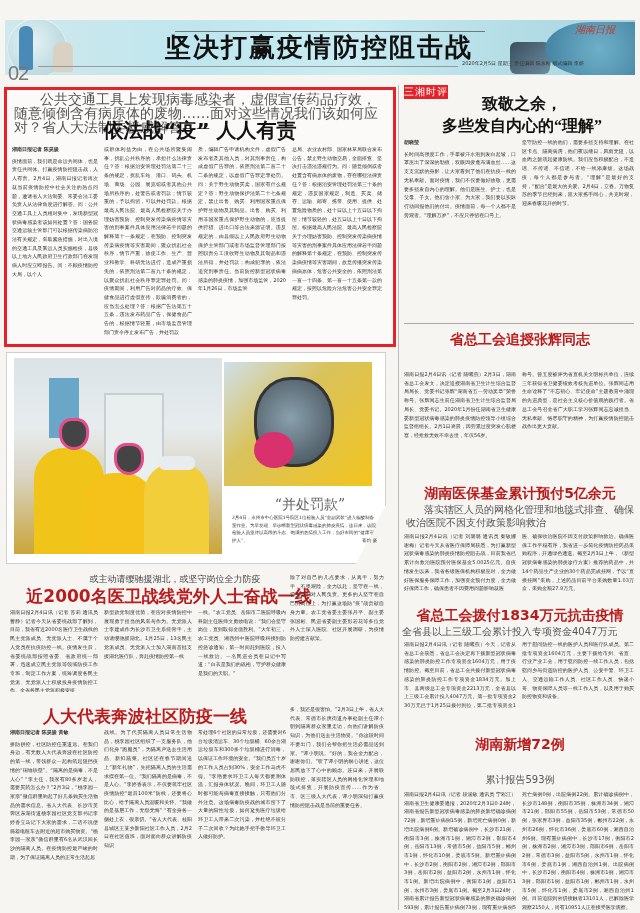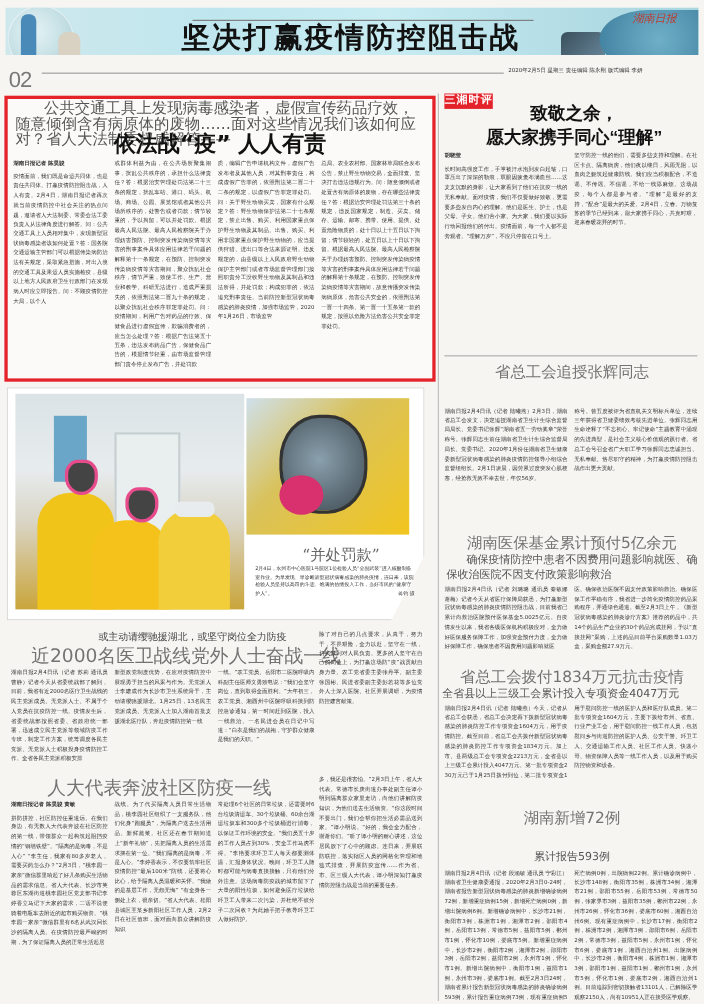--- a/index.html
+++ b/index.html
@@ -1,17 +1,17 @@
 <!DOCTYPE html>
 <html><head>
 <meta charset="utf-8">
 <style>
 *{box-sizing:border-box;margin:0;padding:0}
 body{width:640px;height:913px;background:#f7f5f2;font-family:"DejaVu Sans","Liberation Sans",sans-serif;color:#222;overflow:hidden;position:relative}
-.banner{position:absolute;left:5px;top:7px;width:630px;height:43px;background:linear-gradient(90deg,#cfe8ec 0%,#bfe6ee 30%,#c8ecf2 55%,#b4dde6 80%,#a9d6df 100%);overflow:hidden}
+.banner{position:absolute;left:5px;top:20px;width:630px;height:55px;background:linear-gradient(90deg,#cfe8ec 0%,#bfe6ee 30%,#c8ecf2 55%,#b4dde6 80%,#a9d6df 100%);overflow:hidden}
 .banner .circle-l{position:absolute;left:2px;top:-2px;width:60px;height:60px;border-radius:50%;border:1px solid #fff8;background:radial-gradient(circle at 40% 40%,#e5f3f5,#a9cfd6)}
 .banner .doc-fig{position:absolute;left:14px;top:6px;width:14px;height:44px;background:#4a8ab8;border-radius:6px 6px 2px 2px}
 .banner .doc-fig2{position:absolute;left:48px;top:22px;width:20px;height:30px;background:#d9d2c3;border-radius:8px 8px 2px 2px}
 .banner .title{position:absolute;left:160px;top:10px;font-family:"DejaVu Serif","Liberation Serif",serif;font-size:26px;font-weight:bold;color:#111;letter-spacing:2px}
 .banner .tline{position:absolute;left:170px;top:11px;width:310px;height:1px;background:#777}
 .banner .pic-r1{position:absolute;left:505px;top:22px;width:40px;height:32px;background:linear-gradient(135deg,#3a4f5c,#6c8ca0);border-radius:6px}
 .banner .pic-r2{position:absolute;left:540px;top:2px;width:90px;height:54px;border-radius:50% 0 0 50%;background:radial-gradient(circle at 60% 50%,#6fb0c8,#3f7f9f)}
 .banner .logo{position:absolute;left:570px;top:3px;font-family:"DejaVu Serif",serif;font-size:10px;color:#c0392b;font-style:italic}
 .pageno{position:absolute;left:8px;top:62px;font-size:20px;color:#777;font-family:"Liberation Sans",sans-serif;letter-spacing:-1px}
 .hrule{position:absolute;left:38px;top:66px;width:420px;height:1px;background:#999}
@@ -30,24 +30,24 @@
 .photo1 .p3{position:absolute;left:130px;top:105px;width:65px;height:95px;background:#f2cf3a;border-radius:30px 30px 0 0}
 .photo1 .mask1{position:absolute;left:45px;top:60px;width:30px;height:32px;background:#444;border-radius:40% 40% 50% 50%;border:3px solid #e64b8c}
 .photo1 .mask2{position:absolute;left:100px;top:85px;width:30px;height:32px;background:#444;border-radius:40% 40% 50% 50%;border:3px solid #e64b8c}
 .photo1 .gog{position:absolute;left:145px;top:98px;width:36px;height:14px;background:#e9ecee;border-radius:6px}
 .photo2{position:absolute;left:224px;top:362px;width:148px;height:124px;background:linear-gradient(135deg,#cfe0ec 0%,#d9c25c 40%,#f2c51e 100%);overflow:hidden}
 .photo2 .visor{position:absolute;left:30px;top:15px;width:80px;height:90px;background:radial-gradient(circle at 45% 45%,#8aa0ad,#3e4a52);border-radius:45%;border:3px solid #333}
 .photo2 .filter{position:absolute;left:30px;top:70px;width:40px;height:36px;background:#d9306e;border-radius:50%}
 .caption-title{position:absolute;left:240px;top:496px;width:140px;text-align:center;font-family:"DejaVu Serif",serif;font-size:14px;color:#666}
 .caption-body{position:absolute;left:232px;top:514px;width:145px;font-size:4.5px;line-height:7.5px;color:#333}
 .kicker{position:absolute;font-size:9px;color:#444;text-align:center}
-.hl{position:absolute;font-weight:normal;color:#737373;text-align:center}
+.hl{position:absolute;font-weight:bold;color:#b91c1c;text-align:center}
 .vrule{position:absolute;width:1px;background:#bbb}
-.tag-red{position:absolute;left:404px;top:85px;width:44px;height:14px;background:#e3222a;color:#fff;font-size:10px;line-height:14px;text-align:center;font-weight:bold;letter-spacing:1px}
-.op-head{position:absolute;left:404px;top:93px;width:236px;text-align:center;font-family:Liberation Sans, sans-serif;font-size:16px;font-weight:bold;line-height:22px;color:#111}
+.tag-red{position:absolute;left:404px;top:85px;width:44px;height:14px;background:#e3222a;color:#fff;font-size:10px;line-height:14px;text-align:center;font-weight:normal;letter-spacing:1px}
+.op-head{position:absolute;left:404px;top:93px;width:236px;text-align:center;font-family:Liberation Serif, serif;font-size:16px;font-weight:bold;line-height:22px;color:#111}
 .sep{position:absolute;height:1px;background:#aaa}
 .subdeck{position:absolute;font-size:10px;color:#555;line-height:13px}
 </style>
 </head>
 <body>
 
 <div class="banner">
   <div class="circle-l"></div>
   <div class="doc-fig"></div>
   <div class="doc-fig2"></div>
@@ -107,38 +107,38 @@
 </div>
 <div class="col" style="left:104px;top:728px;width:88px;height:180px">战线。为了代买隔离人员日常生活物品，桃李园社区组织了一支服务队，他们化身“跑腿员”，为隔离户送去生活用品、新鲜蔬菜。社区还在春节期间送上“新年礼物”，先把隔离人员的生活需求摆在第一位。“我们隔离的是病毒，不是人心。”李婷香表示，不仅要筑牢社区疫情防控“最后100米”防线，还要将心比心，给予隔离人员温暖和关怀。“我做的是基层工作，无怨无悔” “有全身各一侧处上衣，很亲切。”省人大代表、桂阳县城区王某乡新阳社区工作人员，2月2日在社区值班，面对面向群众讲解防疫知识</div>
 <div class="col" style="left:198px;top:728px;width:88px;height:180px">常处理6个社区的日常垃圾，还需要对6台垃圾清运车、30个垃圾桶、60余台湖运垃圾车和300多个垃圾桶进行消毒，以保证工作环境的安全。“我们员五十岁的工作人员占到30%，安全工作马虎不得。”李艳要求环卫工人每天都要测体温，汇报身体状况。晚间，环卫工人随时都可能与病毒直接接触，只有他们分外注意。这场病毒防疫战的城市留下了大量的阳性垃圾，如何避免医疗垃圾给环卫工人带来二次污染，并杜绝不彼分子二次回收？为此她手把手教导环卫工人做好防护。</div>
 <div class="col" style="left:290px;top:705px;width:94px;height:203px">多，我还是很害怕。”2月3日上午，省人大代表、常德市长庚街道办事处副主任谭小明到隔离群众家里走访，向他们讲解防疫知识，为他们送去生活物资。“你这段时间不要出门，我们会帮你把生活必需品送到家。”谭小明说。“好的，我会全力配合，谢谢你们。”听了谭小明的耐心讲述，这位居民放下了心中的顾虑。连日来，开展联防联控，落实辖区人员的网格化管理和地毯式排查，开展防疫宣传……作为省、市、区三级人大代表，谭小明深知打赢疫情防控阻击战是当前的重要任务。</div>
 
 <div class="vrule" style="left:398px;top:85px;height:825px"></div>
 
 <div class="tag-red">三湘时评</div>
 <div class="op-head">
   <div>致敬之余，</div>
-  <div>愿大家携手同心“理解”</div>
+  <div>多些发自内心的“理解”</div>
 </div>
 <div class="col" style="left:404px;top:138px;width:112px;height:185px">
   <span class="by">胡晓莹</span>
   <span>长时间高强度工作，手掌被汗水泡到发白起皱，口罩压出了深深的勒痕，双眼因疲惫布满血丝……这支支沉默的身影，让大家看到了他们在抗疫一线的无私奉献。面对疫情，我们不仅要做好致敬，更需要多些发自内心的理解。他们是医生、护士，也是父母、子女。他们舍小家、为大家，我们要以实际行动回报他们的付出。疫情面前，每一个人都不是旁观者。“理解万岁”，不应只停留在口号上。</span>
 </div>
 <div class="col" style="left:522px;top:138px;width:112px;height:185px">坚守防控一线的他们，需要多些支持和理解。在社区卡点、隔离病房，他们夜以继日，风雨无阻，以血肉之躯筑起健康防线。我们应当积极配合，不造谣、不传谣、不信谣，不给一线添麻烦。这场战疫，每个人都是参与者。“理解”是最好的支持，“配合”是最大的关爱。2月4日，立春。万物复苏的季节已经到来，愿大家携手同心，共克时艰，迎来春暖花开的时节。</div>
 
 <div class="sep" style="left:404px;top:323px;width:230px"></div>
 
 <div class="hl" style="left:402px;top:330px;width:236px;font-size:14px;line-height:19px">
   <div>省总工会追授张辉同志</div>
 </div>
 <div class="col" style="left:404px;top:370px;width:112px;height:98px">湖南日报2月4日讯（记者 陆曦燕）2月3日，湖南省总工会发文，决定追授湖南省卫生计生综合监督局局长、党委书记张辉“湖南省五一劳动奖章”荣誉称号。张辉同志生前任湖南省卫生计生综合监督局局长、党委书记。2020年1月份任湖南省卫生健康委新型冠状病毒感染的肺炎疫情防控领导小组综合监督组组长。2月1日凌晨，因劳累过度突发心肌梗塞，经抢救无效不幸去世，年仅56岁。</div>
 <div class="col" style="left:522px;top:370px;width:112px;height:98px">称号。曾五度被评为省直机关文明标兵单位，连续三年获得省卫健委绩效考核先进单位。张辉同志用生命诠释了“不忘初心、牢记使命”主题教育中涌现的先进典型，是社会主义核心价值观的践行者。省总工会号召全省广大职工学习张辉同志忠诚担当、无私奉献、恪尽职守的精神，为打赢疫情防控阻击战作出更大贡献。</div>
 
 <div class="hl" style="left:402px;top:485px;width:236px;font-size:14px">湖南医保基金累计预付5亿余元</div>
-<div class="subdeck" style="left:406px;top:503px;width:228px;text-indent:18px">确保疫情防控中患者不因费用问题影响就医、确保收治医院不因支付政策影响救治</div>
+<div class="subdeck" style="left:406px;top:503px;width:228px;text-indent:18px">落实辖区人员的网格化管理和地毯式排查、确保收治医院不因支付政策影响救治</div>
 <div class="col" style="left:404px;top:532px;width:112px;height:60px">湖南日报2月4日讯（记者 刘璐璐 通讯员 秦敏娜 谢梅）记者今天从省医疗保障局获悉，为打赢新型冠状病毒感染的肺炎疫情防控阻击战，目前我省已累计向救治医院预付医保基金5.0025亿元。自疫情发生以来，我省各级医保机构积极应对，全力做好医保服务保障工作，加强资金预付力度，全力做好保障工作，确保患者不因费用问题影响就医</div>
 <div class="col" style="left:522px;top:532px;width:112px;height:60px">医、确保收治医院不因支付政策影响救治。确保医保工作平稳有序，我省进一步简化疫情防控药品采购程序，开通绿色通道。截至2月3日上午，《新型冠状病毒感染的肺炎诊疗方案》推荐的药品中，共14个药品生产企业的30个药品完成挂网，予以“直接挂网”采购，上述药品目前平台采购数量1.03万盒，采购金额27.9万元。</div>
 
 <div class="hl" style="left:402px;top:607px;width:236px;font-size:14px">省总工会拨付1834万元抗击疫情</div>
 <div class="subdeck" style="left:402px;top:625px;width:236px;">全省县以上三级工会累计投入专项资金4047万元</div>
 <div class="col" style="left:404px;top:640px;width:112px;height:70px">湖南日报2月4日讯（记者 陆曦燕）今天，记者从省总工会获悉，省总工会决定再下拨新型冠状病毒感染的肺炎防控工作专项资金1604万元，用于疫情防控。截至目前，省总工会共拨付新型冠状病毒感染的肺炎防控工作专项资金1834万元。加上市、县两级总工会专项资金2213万元，全省县以上三级工会累计投入4047万元。第一批专项资金230万元已于1月25日拨付到位，第二批专项资金1604万元主要用于一线医务人员、社区工作人员等的慰问。</div>
 <div class="col" style="left:522px;top:640px;width:112px;height:70px">用于慰问防控一线的医护人员和医疗队成员。第二批专项资金1604万元，主要下拨给市州、省直、行业产业工会，用于慰问防控一线工作人员，包括慰问乡与街道防控的医护人员、公安干警、环卫工人、交通运输工作人员、社区工作人员、快递小哥、物资保障人员等一线工作人员，以及用于购买防控物资和设备。</div>
 
 <div class="hl" style="left:402px;top:735px;width:236px;font-size:14px;line-height:19px">
   <div>湖南新增72例</div>

